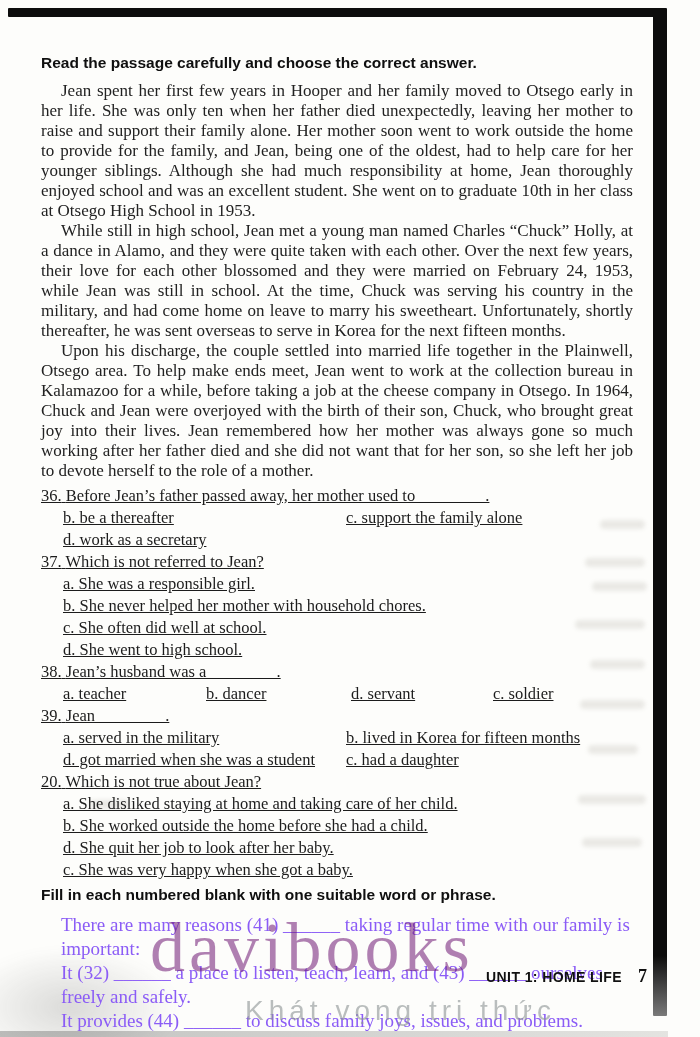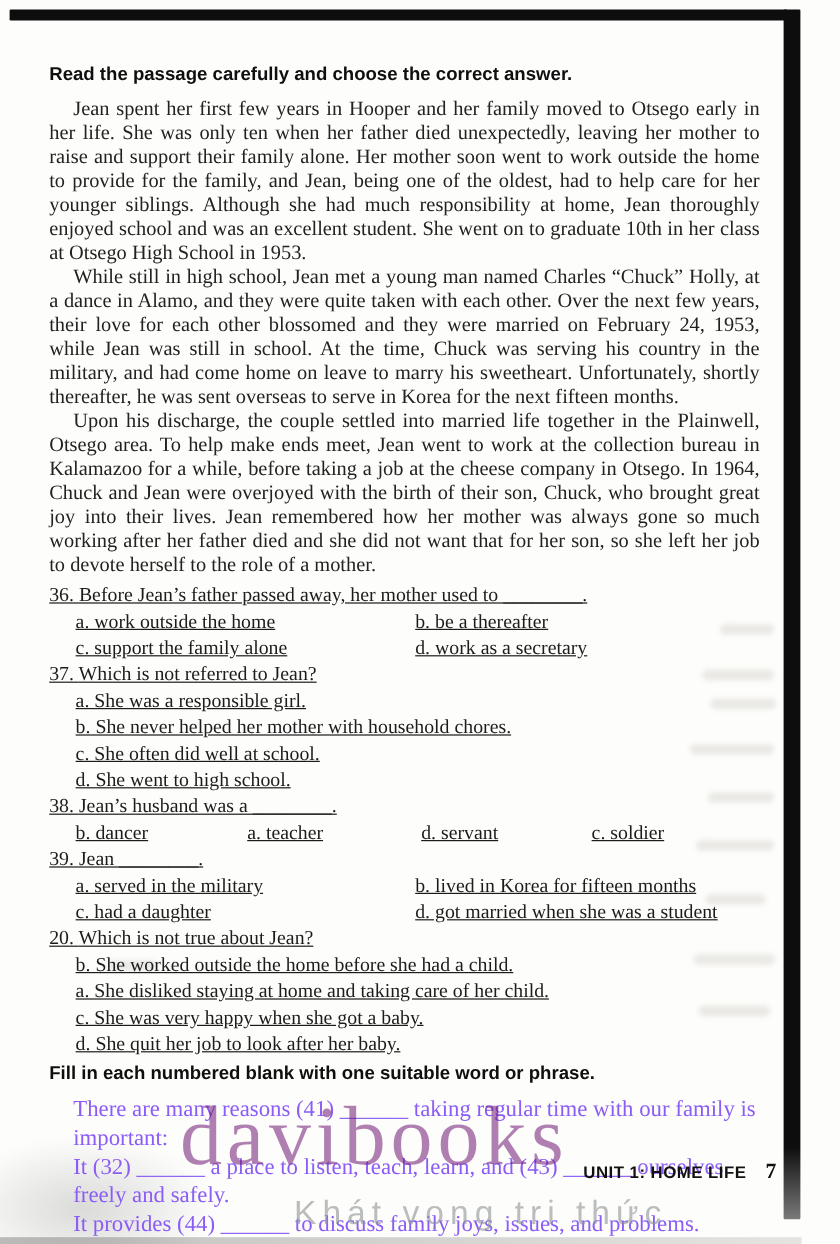--- a/index.html
+++ b/index.html
@@ -175,64 +175,63 @@
 
   <p class="para">Jean spent her first few years in Hooper and her family moved to Otsego early in her life. She was only ten when her father died unexpectedly, leaving her mother to raise and support their family alone. Her mother soon went to work outside the home to provide for the family, and Jean, being one of the oldest, had to help care for her younger siblings. Although she had much responsibility at home, Jean thoroughly enjoyed school and was an excellent student. She went on to graduate 10th in her class at Otsego High School in 1953.</p>
   <p class="para">While still in high school, Jean met a young man named Charles “Chuck” Holly, at a dance in Alamo, and they were quite taken with each other. Over the next few years, their love for each other blossomed and they were married on February 24, 1953, while Jean was still in school. At the time, Chuck was serving his country in the military, and had come home on leave to marry his sweetheart. Unfortunately, shortly thereafter, he was sent overseas to serve in Korea for the next fifteen months.</p>
   <p class="para">Upon his discharge, the couple settled into married life together in the Plainwell, Otsego area. To help make ends meet, Jean went to work at the collection bureau in Kalamazoo for a while, before taking a job at the cheese company in Otsego. In 1964, Chuck and Jean were overjoyed with the birth of their son, Chuck, who brought great joy into their lives. Jean remembered how her mother was always gone so much working after her father died and she did not want that for her son, so she left her job to devote herself to the role of a mother.</p>
 
   <div class="qa">
 
     <div class="question">
       <div class="q-line"><span class="q-num">36.</span> <span class="q-text">Before Jean’s father passed away, her mother used to ________.</span></div>
       <div class="opts grid2">
-        <span class="opt">a. work outside the home</span>
         <span class="opt">b. be a thereafter</span>
         <span class="opt">c. support the family alone</span>
         <span class="opt">d. work as a secretary</span>
       </div>
     </div>
 
     <div class="question">
       <div class="q-line"><span class="q-num">37.</span> <span class="q-text">Which is not referred to Jean?</span></div>
       <div class="opts list">
         <span class="opt">a. She was a responsible girl.</span>
         <span class="opt">b. She never helped her mother with household chores.</span>
         <span class="opt">c. She often did well at school.</span>
         <span class="opt">d. She went to high school.</span>
       </div>
     </div>
 
     <div class="question">
       <div class="q-line"><span class="q-num">38.</span> <span class="q-text">Jean’s husband was a ________.</span></div>
       <div class="opts grid4">
+        <span class="opt">a. teacher</span>
         <span class="opt">b. dancer</span>
-        <span class="opt">a. teacher</span>
         <span class="opt">d. servant</span>
         <span class="opt">c. soldier</span>
       </div>
     </div>
 
     <div class="question">
       <div class="q-line"><span class="q-num">39.</span> <span class="q-text">Jean ________.</span></div>
       <div class="opts grid2">
         <span class="opt">a. served in the military</span>
         <span class="opt">b. lived in Korea for fifteen months</span>
+        <span class="opt">d. got married when she was a student</span>
         <span class="opt">c. had a daughter</span>
-        <span class="opt">d. got married when she was a student</span>
       </div>
     </div>
 
     <div class="question">
       <div class="q-line"><span class="q-num">20.</span> <span class="q-text">Which is not true about Jean?</span></div>
       <div class="opts list">
+        <span class="opt">a. She disliked staying at home and taking care of her child.</span>
         <span class="opt">b. She worked outside the home before she had a child.</span>
-        <span class="opt">a. She disliked staying at home and taking care of her child.</span>
+        <span class="opt">d. She quit her job to look after her baby.</span>
         <span class="opt">c. She was very happy when she got a baby.</span>
-        <span class="opt">d. She quit her job to look after her baby.</span>
       </div>
     </div>
 
   </div>
 
   <div class="fill-section">
     <div class="heading">Fill in each numbered blank with one suitable word or phrase.</div>
     <div class="fill-lines">
       <div class="fill-line">There are many reasons (41) ______ taking regular time with our family is important:</div>
       <div class="fill-line">It (32) ______ a place to listen, teach, learn, and (43) ______ ourselves freely and safely.</div>

